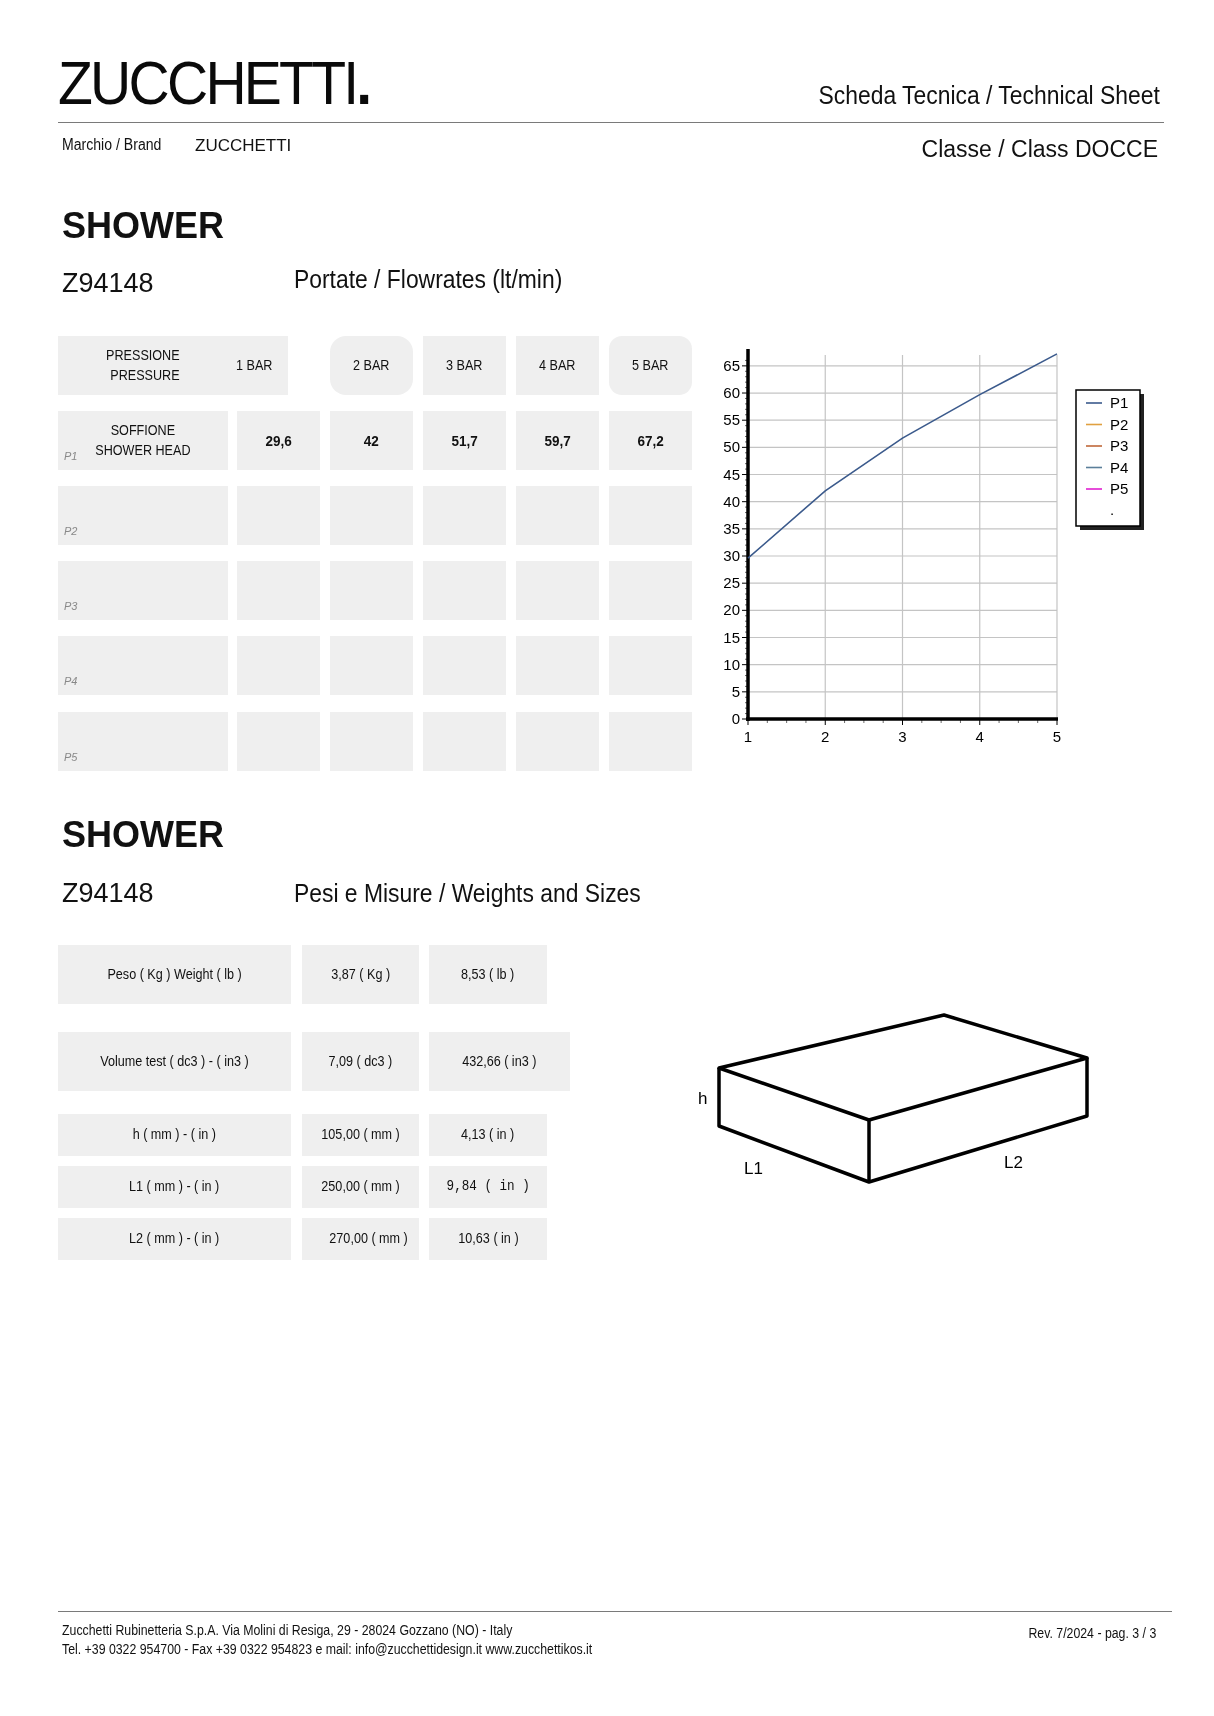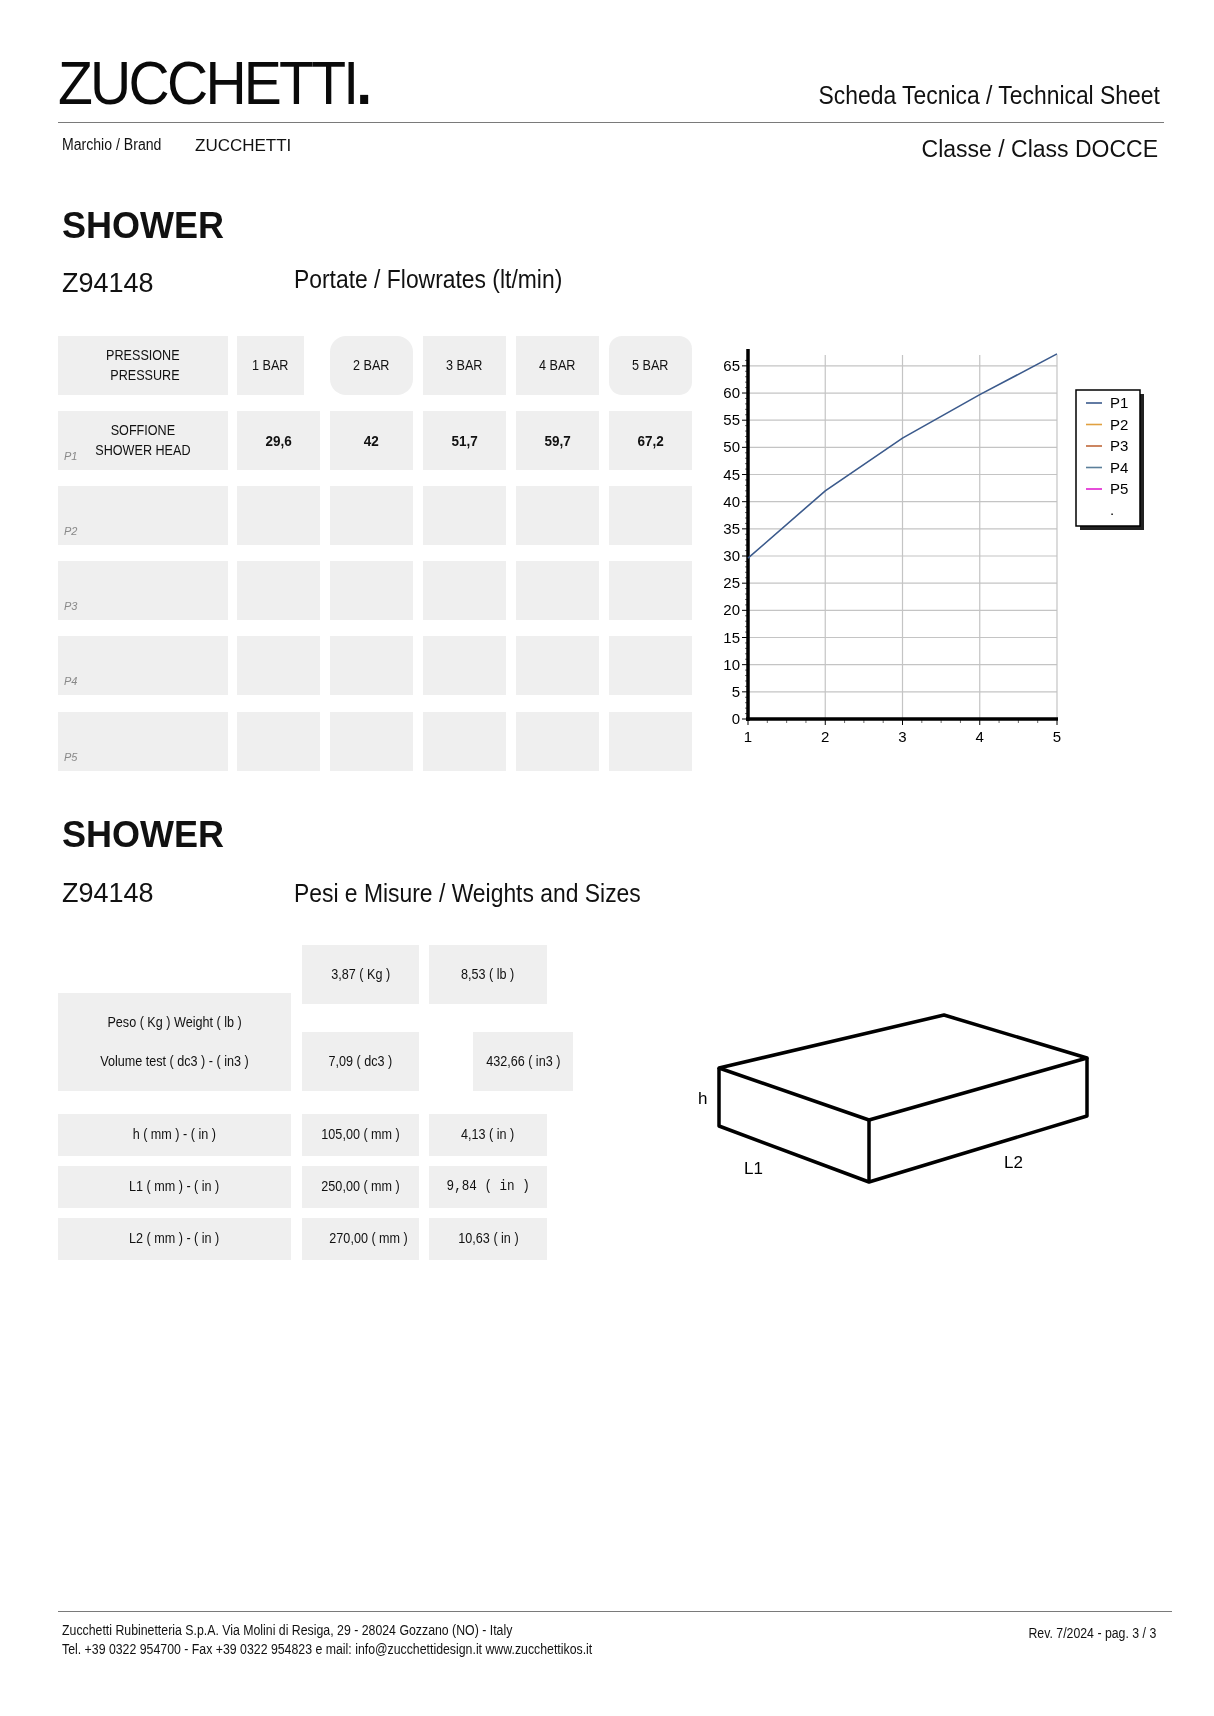--- a/index.html
+++ b/index.html
@@ -39,21 +39,21 @@
 <div class="abs sub" style="top:264px;">Portate / Flowrates (lt/min)</div>
 
 <div>
 
   <div class="cell" style="left:58px;top:336px;width:170px;height:59px;text-align:right;">
     <div class="txt">
         <div>PRESSIONE</div>
         <div>PRESSURE</div>
       </div>
   </div>
-  <div class="cell" style="left:237px;top:336px;width:67px;height:59px;">
+  <div class="cell" style="left:221px;top:336px;width:67px;height:59px;">
       <span class="txt">1 BAR</span>
     </div>
   <div class="cell" style="left:330px;top:336px;width:83px;height:59px;border-radius:16px;">
       <span class="txt">2 BAR</span>
     </div>
   <div class="cell" style="left:423px;top:336px;width:83px;height:59px;">
       <span class="txt">3 BAR</span>
     </div>
   <div class="cell" style="left:516px;top:336px;width:83px;height:59px;">
       <span class="txt">4 BAR</span>
@@ -282,37 +282,37 @@
         <text x="410" y="174.5" font-size="15">.</text>
       </g>
   </g>
 </svg>
 
 <div class="abs sec-title" style="top:814px;">SHOWER</div>
 <div class="abs code" style="top:878px;">Z94148</div>
 <div class="abs sub" style="top:878px;">Pesi e Misure / Weights and Sizes</div>
 
 <div>
-  <div class="cell ws" style="left:58px;top:945px;width:233px;height:59px;margin-top:48px;">
+  <div class="cell ws" style="left:58px;top:945px;width:233px;height:59px;">
       <span class="txt">Peso ( Kg )   Weight ( lb )</span>
     </div>
   <div class="cell ws" style="left:302px;top:945px;width:117px;height:59px;">
       <span class="txt">3,87 ( Kg )</span>
     </div>
   <div class="cell ws" style="left:429px;top:945px;width:118px;height:59px;">
       <span class="txt">8,53 ( lb )</span>
     </div>
 
   <div class="cell ws" style="left:58px;top:1032px;width:233px;height:59px;">
       <span class="txt">Volume test ( dc3 ) - ( in3 )</span>
     </div>
   <div class="cell ws" style="left:302px;top:1032px;width:117px;height:59px;">
       <span class="txt">7,09 ( dc3 )</span>
     </div>
-  <div class="cell ws" style="left:429px;top:1032px;width:100px;height:59px;margin-left:44px;">
+  <div class="cell ws" style="left:429px;top:1032px;width:141px;height:59px;">
       <span class="txt">432,66 ( in3 )</span>
     </div>
 
   <div class="cell ws" style="left:58px;top:1114px;width:233px;height:42px;">
       <span class="txt">h ( mm ) -  ( in )</span>
     </div>
   <div class="cell ws" style="left:302px;top:1114px;width:117px;height:42px;">
       <span class="txt">105,00 ( mm )</span>
     </div>
   <div class="cell ws" style="left:429px;top:1114px;width:118px;height:42px;">

